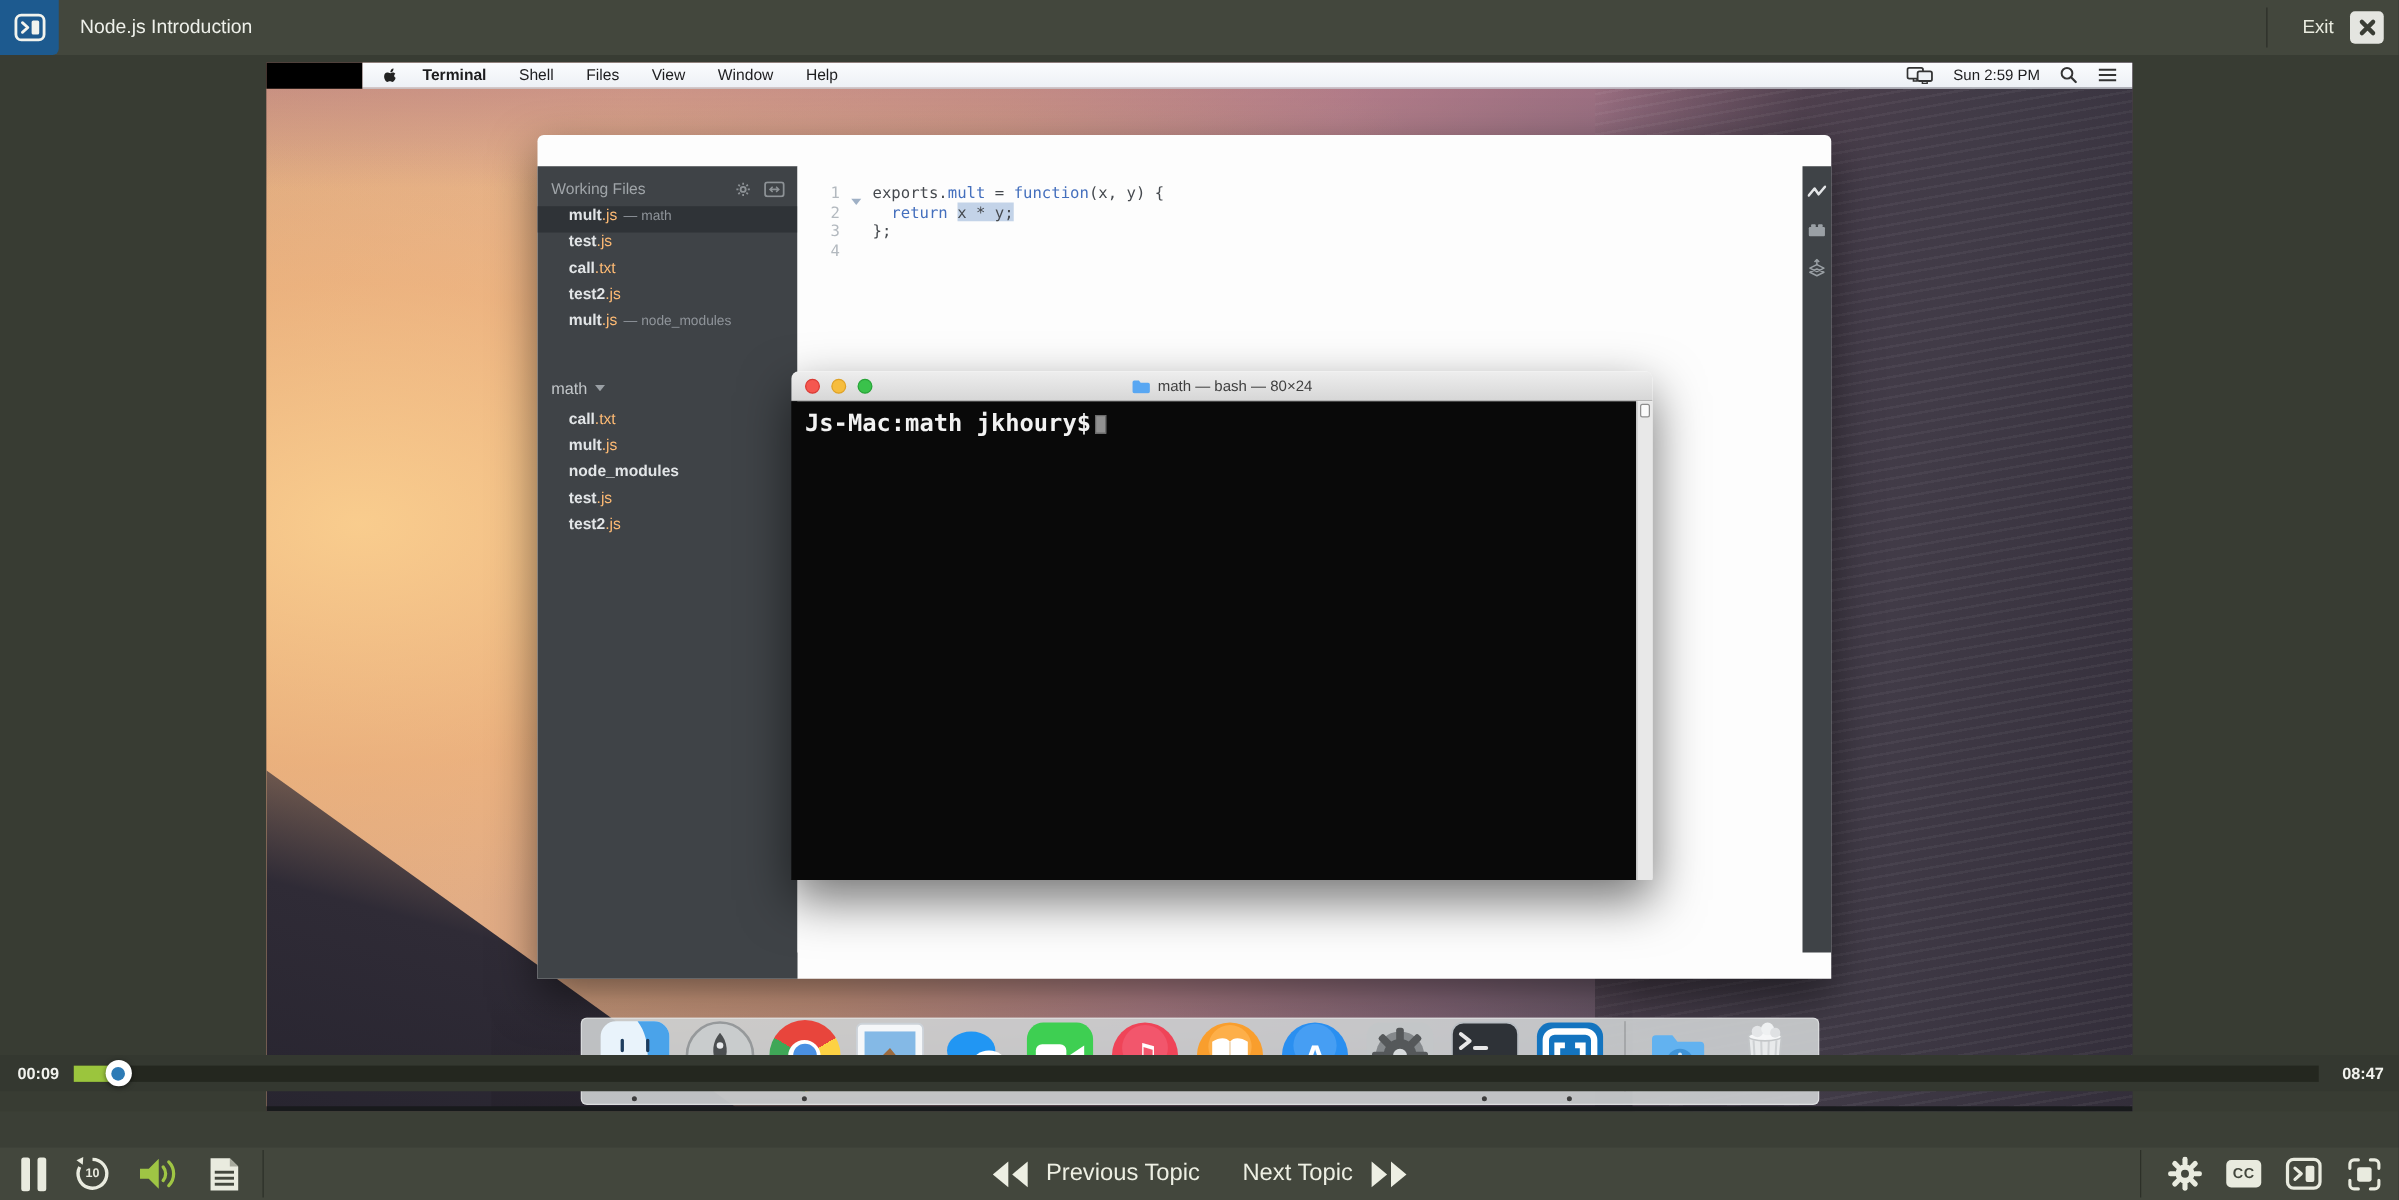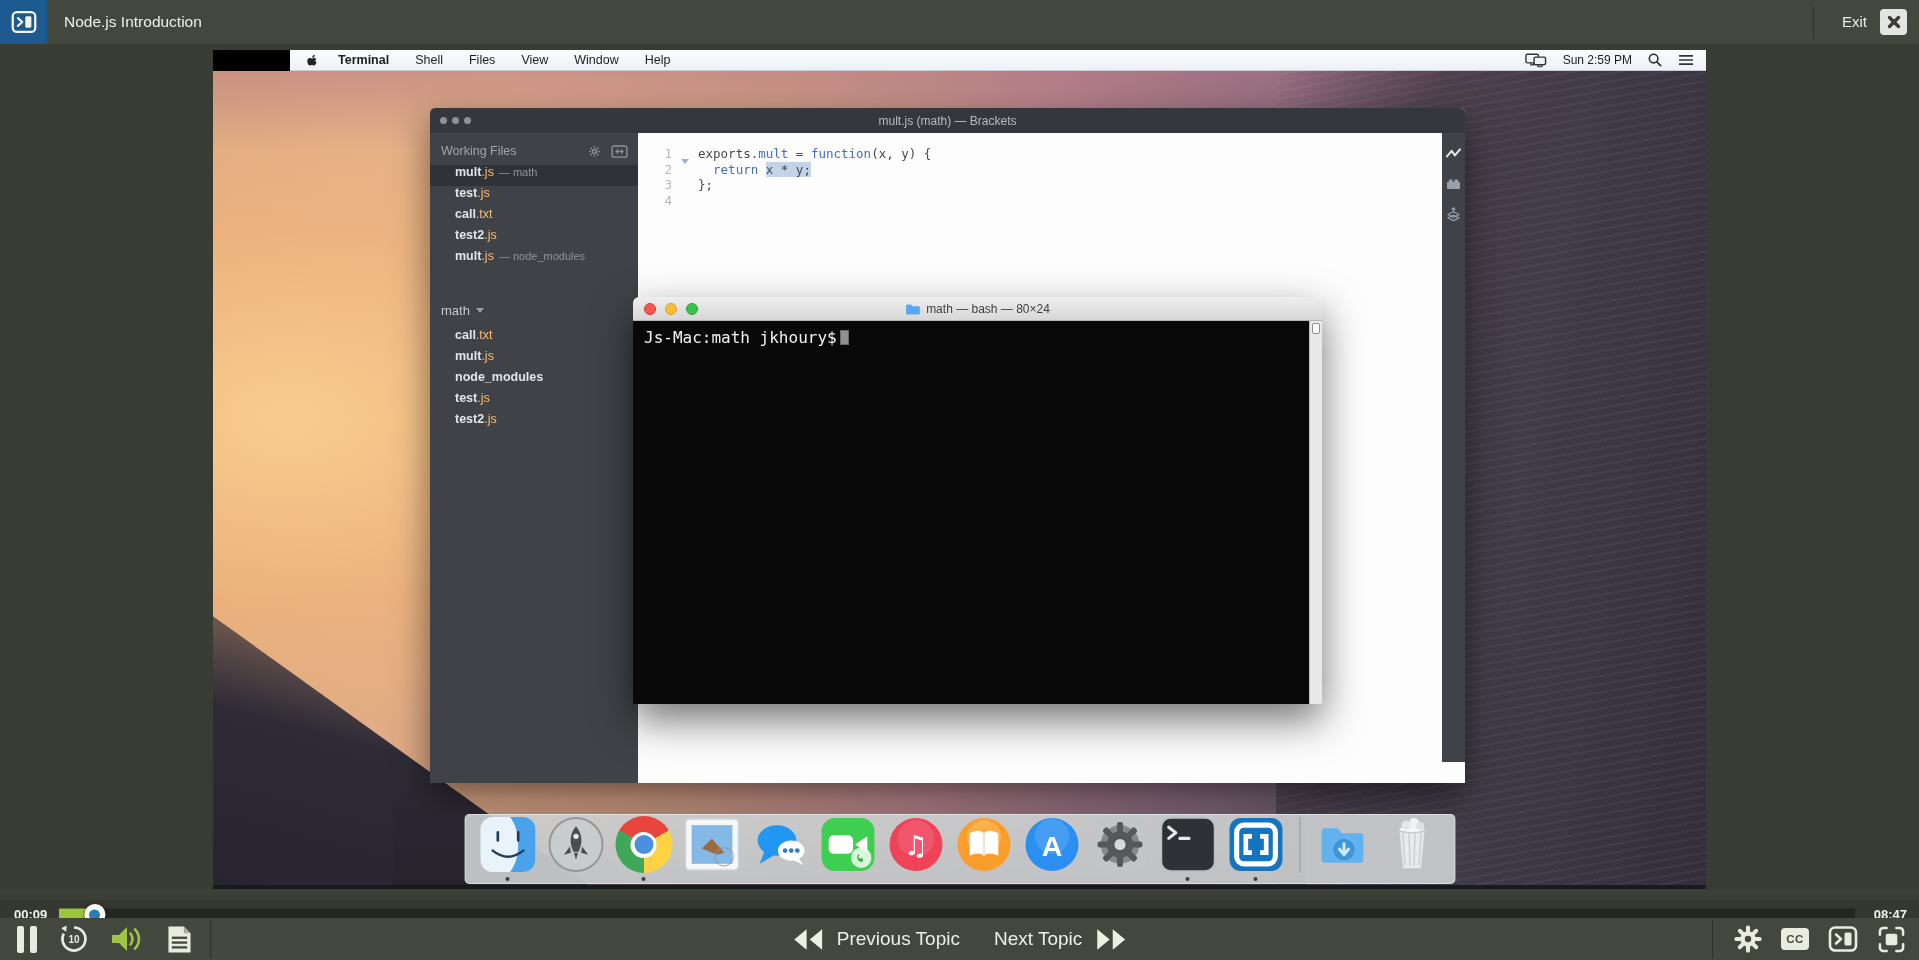--- a/index.html
+++ b/index.html
@@ -93,42 +93,42 @@
     border-radius:6px 6px 2px 2px; box-shadow:0 16px 40px rgba(0,0,0,.55); }
   .term-titlebar { position:absolute; left:0; top:0; right:0; height:24px; border-radius:6px 6px 0 0;
     background:linear-gradient(#eeeeee,#d7d7d7); border-bottom:1px solid #b4b4b4;
     display:flex; align-items:center; justify-content:center; gap:6px; font-size:12px; color:#3f3f3f; }
   .term-lights { position:absolute; left:11px; top:0; height:24px; display:flex; align-items:center; gap:9px; }
   .tl { width:12px; height:12px; border-radius:50%; }
   .tl-red { background:#f5574f; border:1px solid #da3a34; }
   .tl-yellow { background:#f6bd3e; border:1px solid #dfa226; }
   .tl-green { background:#3ac24b; border:1px solid #27a437; }
   .term-body { position:absolute; left:0; top:24px; right:13px; bottom:0; background:#090909; }
-  .term-prompt-row { padding:7px 0 0 11px; font-family:"DejaVu Sans Mono","Liberation Mono",monospace; font-size:16px; font-weight:normal; color:#f2f2f2; display:flex; align-items:center; }
+  .term-prompt-row { padding:7px 0 0 11px; font-family:"DejaVu Sans Mono","Liberation Mono",monospace; font-size:19px; font-weight:bold; color:#f2f2f2; display:flex; align-items:center; }
   .term-cursor { display:inline-block; width:9px; height:15px; background:#909090; border:1px solid #6b6b6b; margin-left:3px; }
   .term-scrollbar { position:absolute; right:0; top:24px; bottom:0; width:13px; background:#e8e8e8; border-left:1px solid #bdbdbd; }
   .term-scroller { position:absolute; top:2px; left:2px; width:8px; height:11px; background:#fbfbfb; border:1px solid #8f8f8f; border-radius:2px; }
 
   
   .dock { position:absolute; left:50%; bottom:5px; transform:translateX(-50%); z-index:40;
     display:flex; align-items:flex-end; gap:11px; padding:6px 14px 10px 14px; height:70px;
     background:rgba(206,209,211,.9); border:1px solid rgba(255,255,255,.45); border-radius:5px; }
   .dicon { position:relative; width:57px; height:57px; flex:0 0 57px; }
   .dicon svg { width:100%; height:100%; display:block; }
   .dicon.running::after { content:""; position:absolute; left:50%; bottom:-8px; transform:translateX(-50%);
     width:4px; height:4px; border-radius:50%; background:#3c3c3c; }
   .dock-sep { width:1px; height:56px; background:rgba(70,70,76,.35); margin:0 4px; align-self:flex-end; }
   .ic-chrome-wrap { width:57px; height:57px; border-radius:50%;
     background:conic-gradient(from -60deg, #e8453c 0 120deg, #fdd243 120deg 240deg, #3fa757 240deg 360deg);
     display:flex; align-items:center; justify-content:center; }
   .ic-chrome-white { width:26px; height:26px; border-radius:50%; background:#fff; display:flex; align-items:center; justify-content:center; }
   .ic-chrome-blue { width:19px; height:19px; border-radius:50%; background:#4a90e2; }
 
   
-  .progress-row { position:absolute; left:0; top:900px; width:1919px; height:29px; background:#343830; z-index:100; }
+  .progress-row { position:absolute; left:0; top:844px; width:1919px; height:29px; background:#343830; z-index:100; }
   .time-elapsed { position:absolute; left:14px; top:0; height:29px; line-height:29px; color:#f2f3ee; font-size:13px; font-weight:bold; }
   .time-duration { position:absolute; right:12px; top:0; height:29px; line-height:29px; color:#f2f3ee; font-size:13px; font-weight:bold; }
   .progress-track { position:absolute; left:59px; right:64px; top:50%; transform:translateY(-50%); height:13px; background:#24271f; }
   .progress-fill { position:absolute; left:0; top:0; height:100%; background:#9bc53d; }
   .progress-knob { position:absolute; top:50%; left:2%; transform:translate(-50%,-50%); width:21px; height:21px; border-radius:50%; background:#fff; box-shadow:0 1px 4px rgba(0,0,0,.55); }
   .progress-knob::after { content:""; position:absolute; left:50%; top:50%; transform:translate(-50%,-50%); width:11px; height:11px; border-radius:50%; background:#2d7bb6; }
 
   
   .controls-row { position:absolute; left:0; top:918px; width:1919px; height:42px; background:#43473d; z-index:100; }
   .ctrl-left { position:absolute; left:0; top:0; height:100%; display:flex; align-items:center; }
@@ -203,28 +203,20 @@
           <circle cx="6" cy="6" r="4.6" fill="none" stroke="#333" stroke-width="1.7"></circle>
           <path d="M9.5 9.5 L13.5 13.5" stroke="#333" stroke-width="1.9" stroke-linecap="round"></path>
         </svg>
         <svg width="16" height="12" viewBox="0 0 17 13">
           <path d="M1 2 h15 M1 6.5 h15 M1 11 h15" stroke="#333" stroke-width="1.7"></path>
         </svg>
       </div>
     </div>
 
     <div class="brackets">
-      <div class="bk-titlebar">
-        <div class="bk-dots">
-          <span class="bk-dot"></span>
-          <span class="bk-dot"></span>
-          <span class="bk-dot"></span>
-        </div>
-        <span class="bk-title">mult.js (math) — Brackets</span>
-      </div>
 
       <div class="bk-sidebar">
         <div class="wf-header">
           <span>Working Files</span>
           <span class="wf-header-icons">
             <svg width="13" height="13" viewBox="0 0 14 14">
               <circle cx="7" cy="7" r="2.2" fill="none" stroke="#8d9296" stroke-width="1.6"></circle>
               <path d="M7 1.2 V3 M7 11 v1.8 M1.2 7 H3 M11 7 h1.8 M2.9 2.9 L4.2 4.2 M9.8 9.8 l1.3 1.3 M11.1 2.9 L9.8 4.2 M4.2 9.8 L2.9 11.1" stroke="#8d9296" stroke-width="1.5"></path>
             </svg>
             <svg width="17" height="13" viewBox="0 0 18 14">

